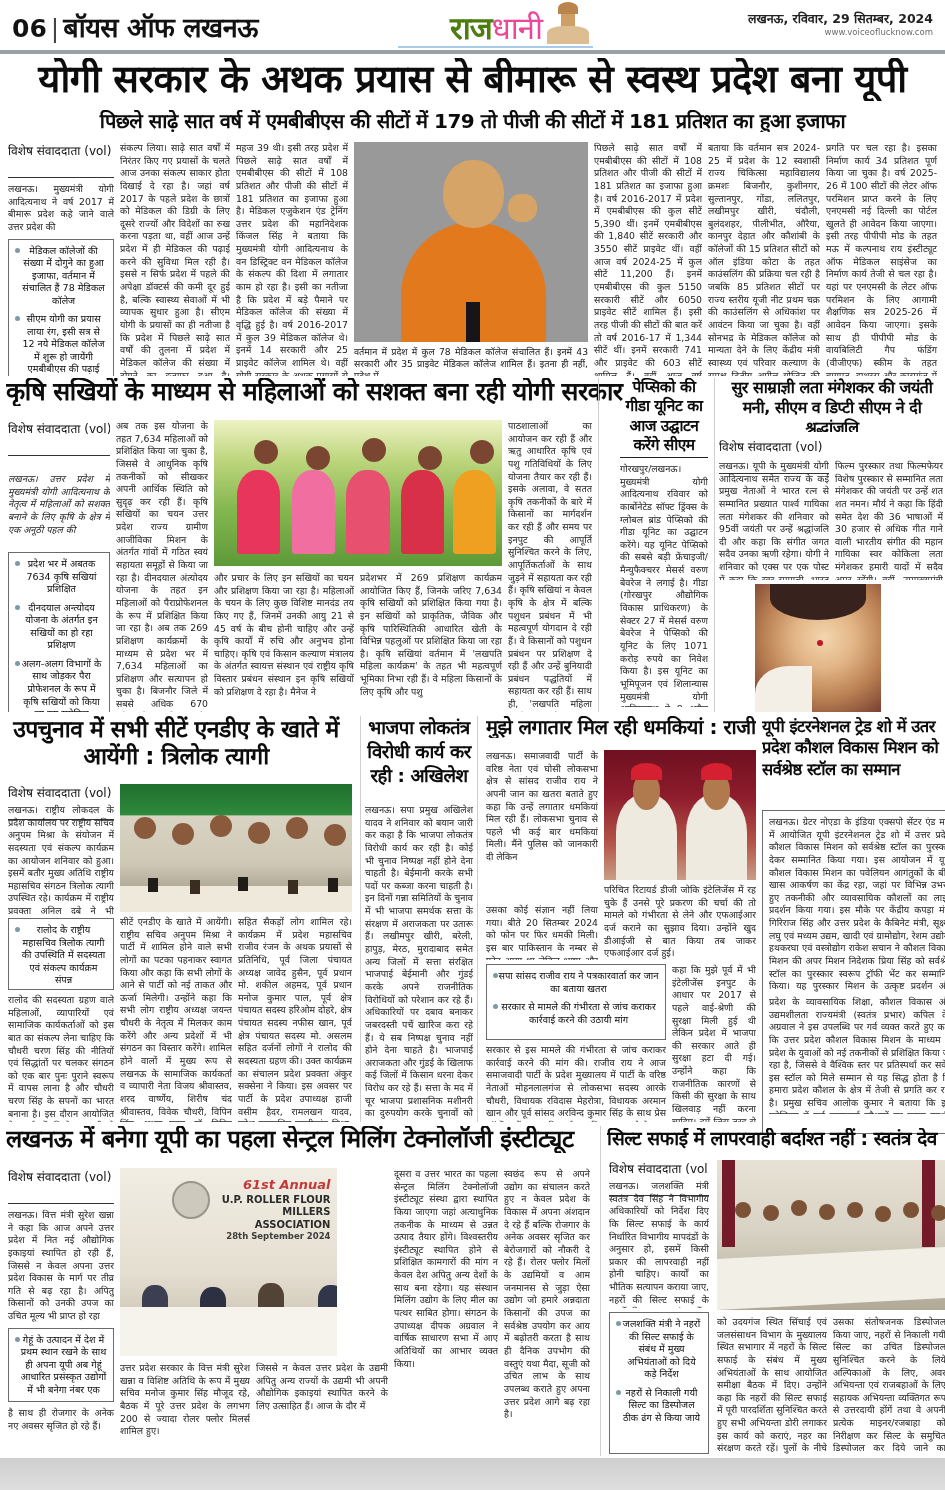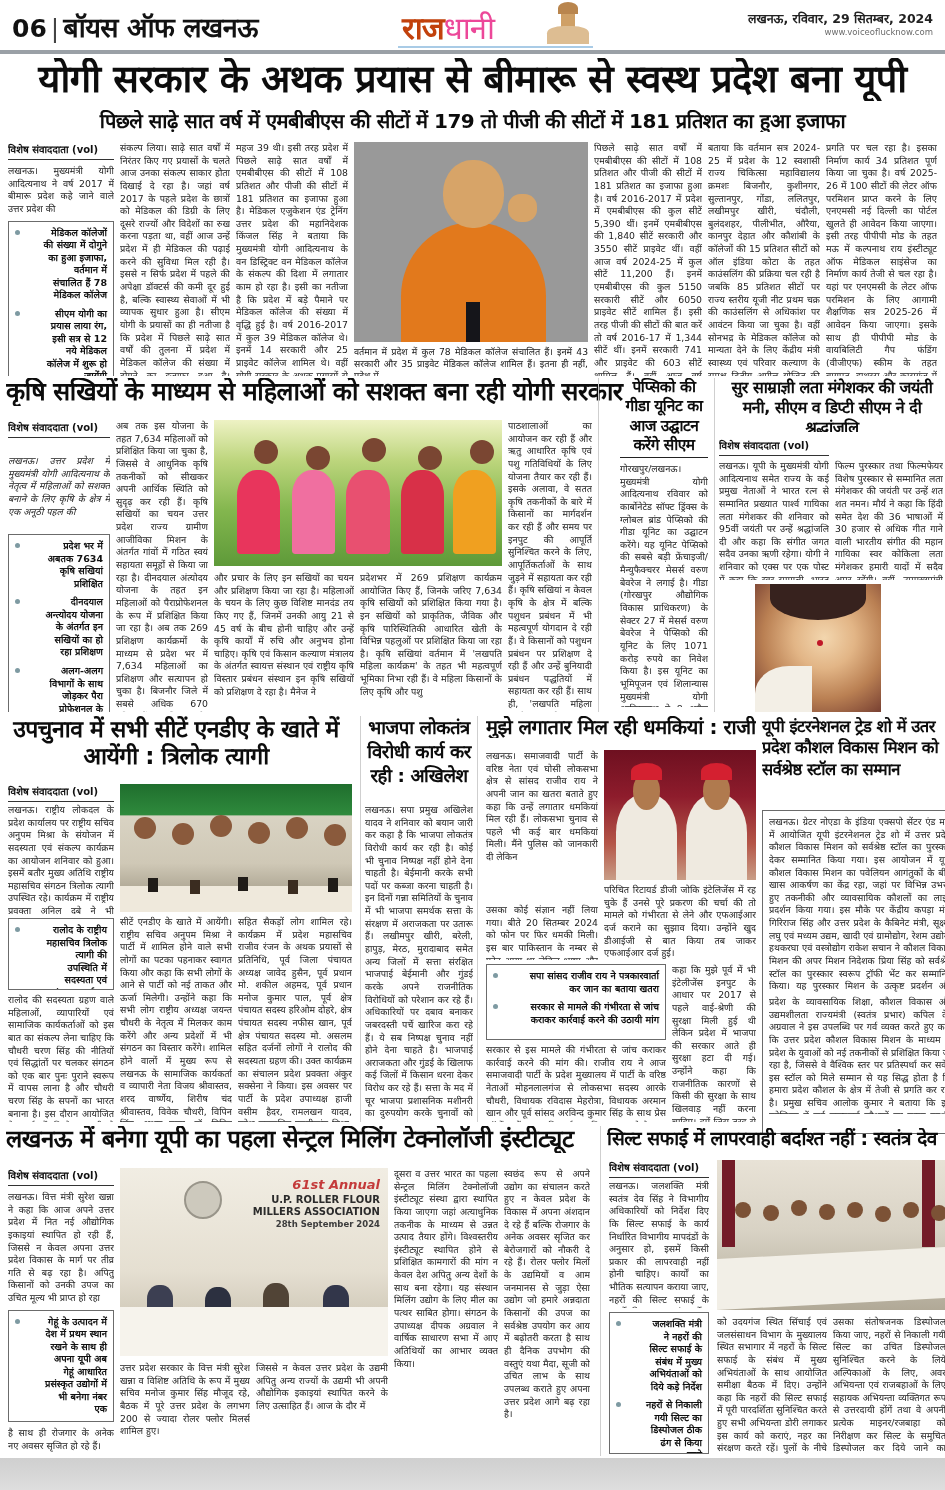--- a/index.html
+++ b/index.html
@@ -2,32 +2,32 @@
 <html><head>
 <meta charset="utf-8">
 <style>
   html,body{margin:0;padding:0;background:#e9e9e9;}
   .page{position:relative;width:945px;height:1490px;background:#ffffff;margin:0 auto;
         font-family:"DejaVu Sans","Liberation Sans",sans-serif;color:#1c1c1c;overflow:hidden;}
   .abs{position:absolute;box-sizing:border-box;}
   .headline{font-weight:bold;color:#0c0c0c;letter-spacing:-0.5px;line-height:1.12;}
   .hl-now{white-space:nowrap;overflow:hidden;}
   .bodytxt{font-size:9.3px;line-height:1.36;text-align:justify;color:#1d1d1d;overflow:hidden;}
-  .byline{font-weight:bold;font-size:10px;color:#111;border-bottom:1.5px solid #333;padding-bottom:3px;overflow:hidden;white-space:nowrap;}
+  .byline{font-weight:normal;font-size:12px;color:#111;border-bottom:1.5px solid #333;padding-bottom:18px;overflow:hidden;white-space:nowrap;}
   .bbox{border:1.2px solid #6b6b6b;padding:5px 6px;overflow:hidden;background:#fff;}
-  .bitem{display:flex;gap:23px;font-weight:bold;font-size:9.5px;line-height:1.32;margin-bottom:6px;text-align:right;color:#101010;}
+  .bitem{display:flex;gap:0;font-weight:normal;font-size:9.5px;line-height:1.32;margin-bottom:6px;text-align:center;color:#101010;}
   .bitem:last-child{margin-bottom:0;}
   .dot{flex:0 0 auto;width:5px;height:5px;border-radius:50%;background:#7e9aa2;margin-top:3px;}
   .caption{font-size:9.2px;line-height:1.3;text-align:justify;color:#161616;overflow:hidden;}
   .photo{position:absolute;overflow:hidden;box-sizing:border-box;background:#999;}
   .rule{border-bottom:1.5px solid #222;}
   
   .mast-name{font-weight:bold;font-size:27px;color:#121212;letter-spacing:-0.5px;}
   .mast-pn{font-weight:bold;font-size:25px;color:#121212;}
-  .logo-raj{font-weight:bold;font-size:31px;color:#c2410c;letter-spacing:-1px;}
+  .logo-raj{font-weight:bold;font-size:31px;color:#4d7c0f;letter-spacing:-1px;margin-left:48px;}
   .logo-dhani{font-weight:normal;font-size:31px;color:#ec4899;letter-spacing:-1px;}
   .date-l1{font-weight:bold;font-size:12.5px;color:#222;text-align:right;}
   .date-l2{font-size:8.5px;color:#6b6b6b;text-align:right;}
   
   .ph-yogi{background:linear-gradient(115deg,#23272f 0%,#3a4150 38%,#76descr 0,#76descr 0,#7d8799 74%,#aab3c1 100%);}
   .yg-body{position:absolute;left:20%;bottom:0;width:62%;height:60%;background:#e2791c;border-radius:50% 50% 4% 4%/62% 62% 0 0;}
   .yg-head{position:absolute;left:38%;top:9%;width:26%;height:34%;background:#d7a468;border-radius:48%;}
   .yg-mic{position:absolute;left:48%;bottom:0;width:6%;height:20%;background:#15151a;}
   .yg-hand{position:absolute;left:66%;top:26%;width:12%;height:14%;background:#d7a468;border-radius:45%;}
   .ph-field{background:linear-gradient(180deg,#eef2c4 0%,#bcd57c 28%,#83b64e 62%,#5e9a39 100%);}
@@ -256,21 +256,21 @@
         <div class="byline">विशेष संवाददाता (vol)</div>
         <div class="bodytxt" style="margin-top:5px;">लखनऊ। वित्त मंत्री सुरेश खन्ना ने कहा कि आज अपने उत्तर प्रदेश में नित नई औद्योगिक इकाइयां स्थापित हो रही हैं, जिससे न केवल अपना उत्तर प्रदेश विकास के मार्ग पर तीव्र गति से बढ़ रहा है। अपितु किसानों को उनकी उपज का उचित मूल्य भी प्राप्त हो रहा</div>
         <div class="bbox" style="margin-top:5px;">
           <div class="bitem">
               <span class="dot"></span>
               <span>गेहूं के उत्पादन में देश में प्रथम स्थान रखने के साथ ही अपना यूपी अब गेहूं आधारित प्रसंस्कृत उद्योगों में भी बनेगा नंबर एक</span>
             </div>
         </div>
         <div class="bodytxt" style="margin-top:5px;">है साथ ही रोजगार के अनेक नए अवसर सृजित हो रहे हैं।</div>
       </div>
-      <div class="photo ph-milling" style="left:120px;top:42px;width:268px;height:188px;">
+      <div class="photo ph-milling" style="left:120px;top:42px;width:217px;height:188px;">
         <div class="ml-logo"></div>
         <div class="ml-banner">
           <div class="ml-b1">61st Annual</div>
           <div class="ml-b2">U.P. ROLLER FLOUR MILLERS ASSOCIATION</div>
           <div class="ml-b3">28th September 2024</div>
         </div>
         <div class="ml-people"></div>
         <div class="ml-table"></div>
       </div>
       <div class="abs bodytxt" style="left:120px;top:236px;width:130px;height:92px;">उत्तर प्रदेश सरकार के वित्त मंत्री सुरेश खन्ना व विशिष्ट अतिथि के रूप में मुख्य सचिव मनोज कुमार सिंह मौजूद रहे, बैठक में पूरे उत्तर प्रदेश के लगभग 200 से ज्यादा रोलर फ्लोर मिलर्स शामिल हुए।</div>

